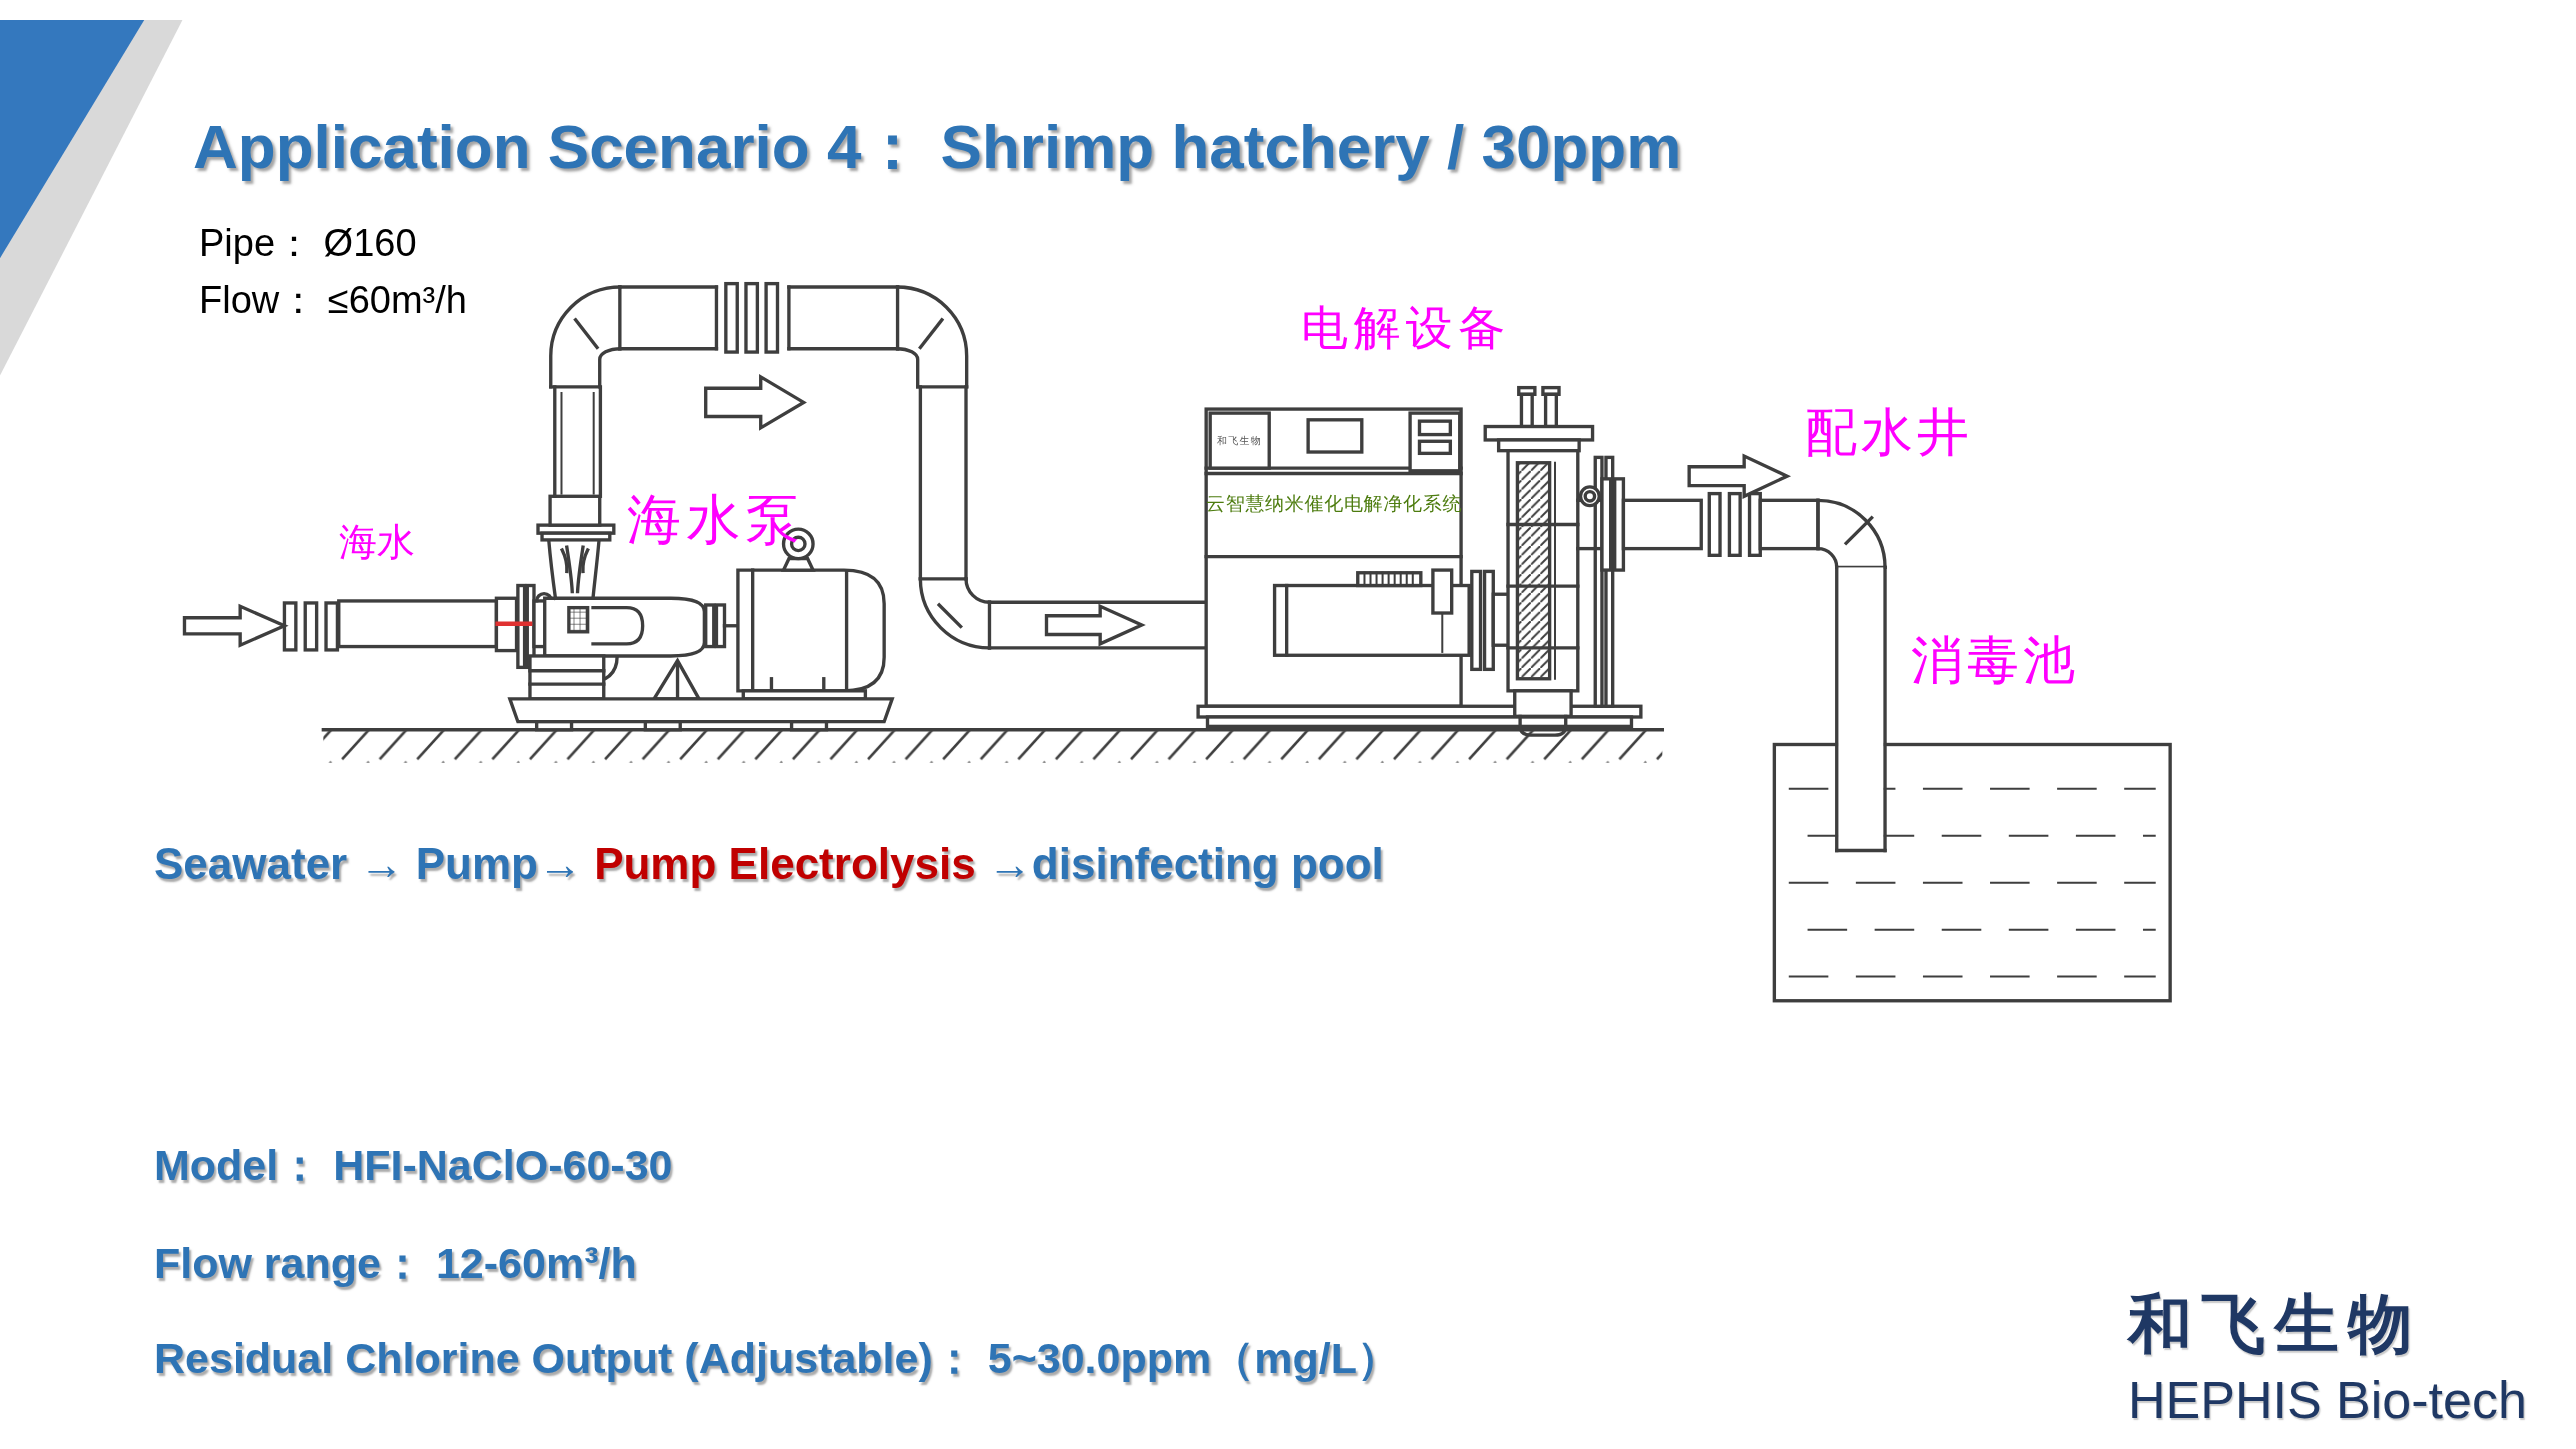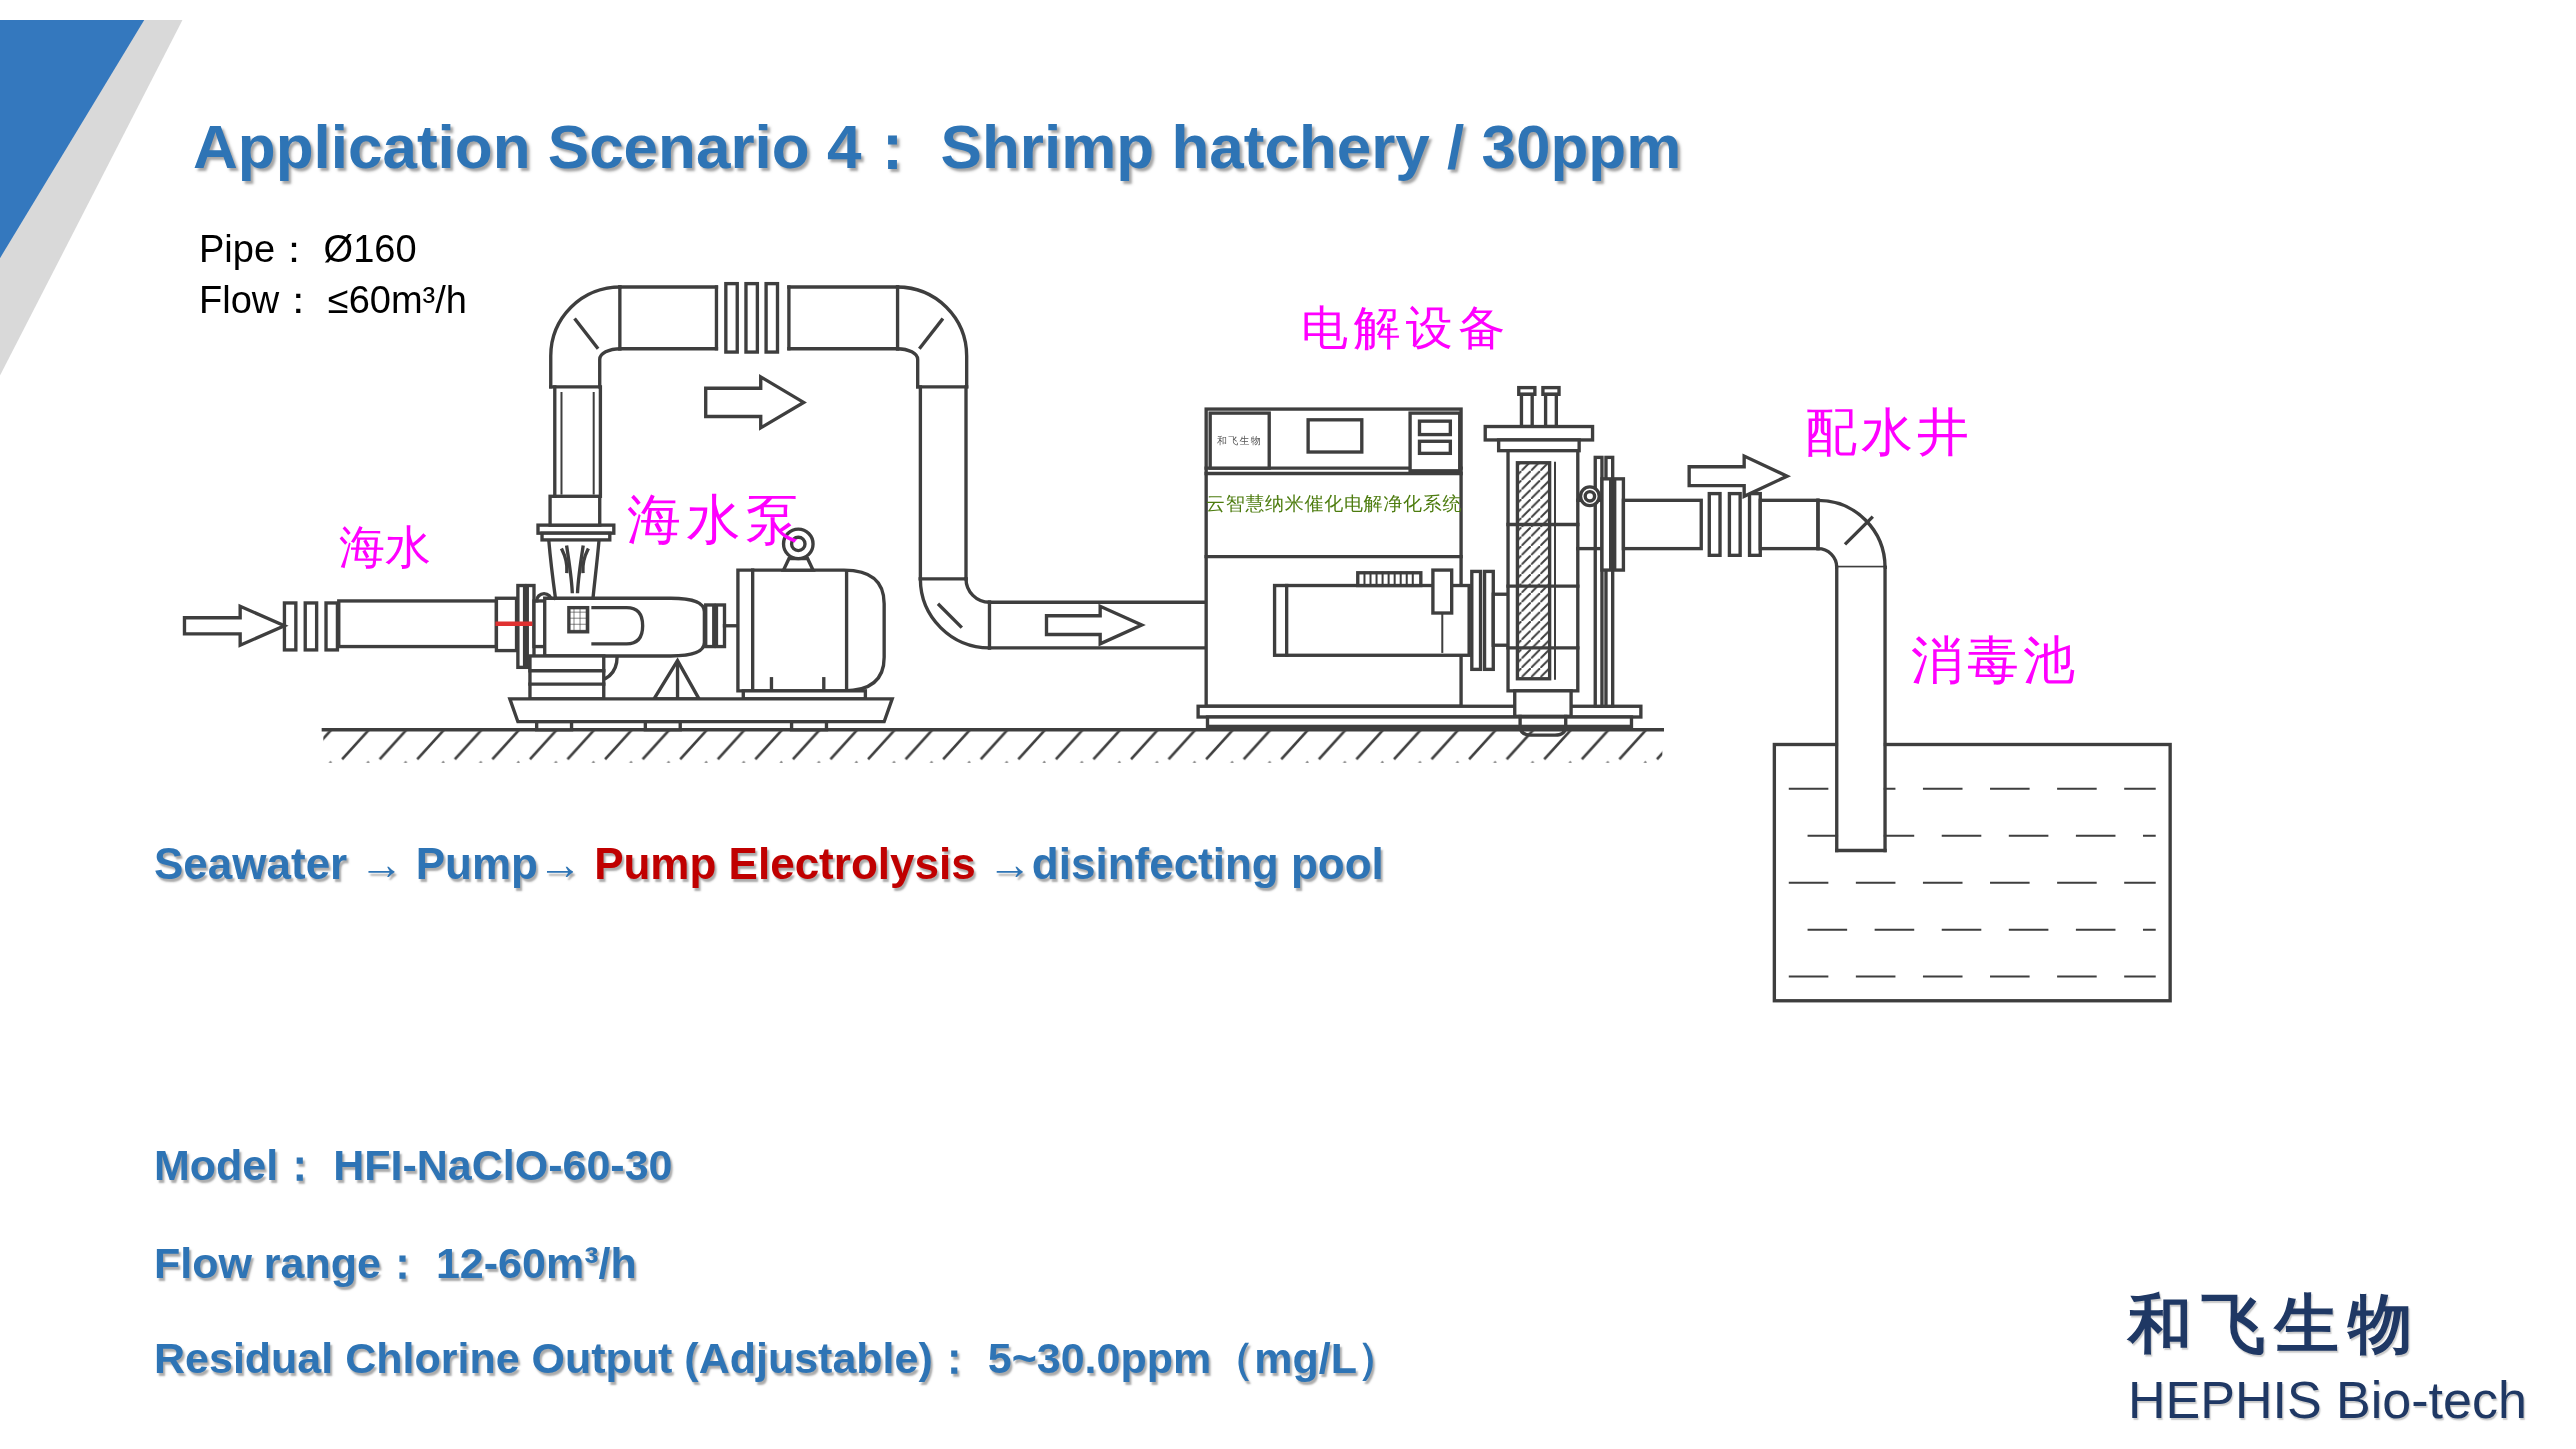--- a/index.html
+++ b/index.html
@@ -245,24 +245,24 @@
     <g class="ln">
       <polygon points="275,891 358,891 358,874 424,903 358,932 358,915 275,915" fill="#fff"></polygon>
       <polygon points="1052,549 1134,549 1134,532 1198,570 1134,608 1134,591 1052,591" fill="#fff"></polygon>
       <polygon points="1560,888 1640,888 1640,874 1702,902 1640,930 1640,916 1560,916" fill="#fff"></polygon>
       <polygon points="2518,666 2600,666 2600,650 2664,680 2600,710 2600,694 2518,694" fill="#fff"></polygon>
     </g>
   </svg>
 
   <div class="t title" style="left:193px;top:93px;">Application Scenario 4： Shrimp hatchery / 30ppm</div>
 
-  <div class="t spec" style="left:199px;top:209px;">Pipe： Ø160</div>
+  <div class="t spec" style="left:199px;top:203px;">Pipe： Ø160</div>
   <div class="t spec" style="left:199px;top:260px;">Flow： ≤60m³/h</div>
 
-  <div class="t mag" style="left:339px;top:502px;font-size:46px;">海水</div>
+  <div class="t mag" style="left:339px;top:502px;font-size:38px;">海水</div>
   <div class="t mag" style="left:627px;top:470px;font-size:54px;letter-spacing:5.4px;">海水泵</div>
   <div class="t mag" style="left:1301px;top:282px;font-size:47px;letter-spacing:5.4px;">电解设备</div>
   <div class="t mag" style="left:1805px;top:384px;font-size:52px;letter-spacing:4px;">配水井</div>
   <div class="t mag" style="left:1911px;top:612px;font-size:52px;letter-spacing:4px;">消毒池</div>
 
   <div class="t cab-mini" style="left:1210px;top:415px;">和飞生物</div>
   <div class="t cab-text" style="left:1206px;top:474px;">云智慧纳米催化电解净化系统</div>
 
   <div class="t flow" style="left:154px;top:820px;">
     <span>Seawater → Pump→ </span><span class="hl">Pump Electrolysis</span><span> →disinfecting pool</span>

